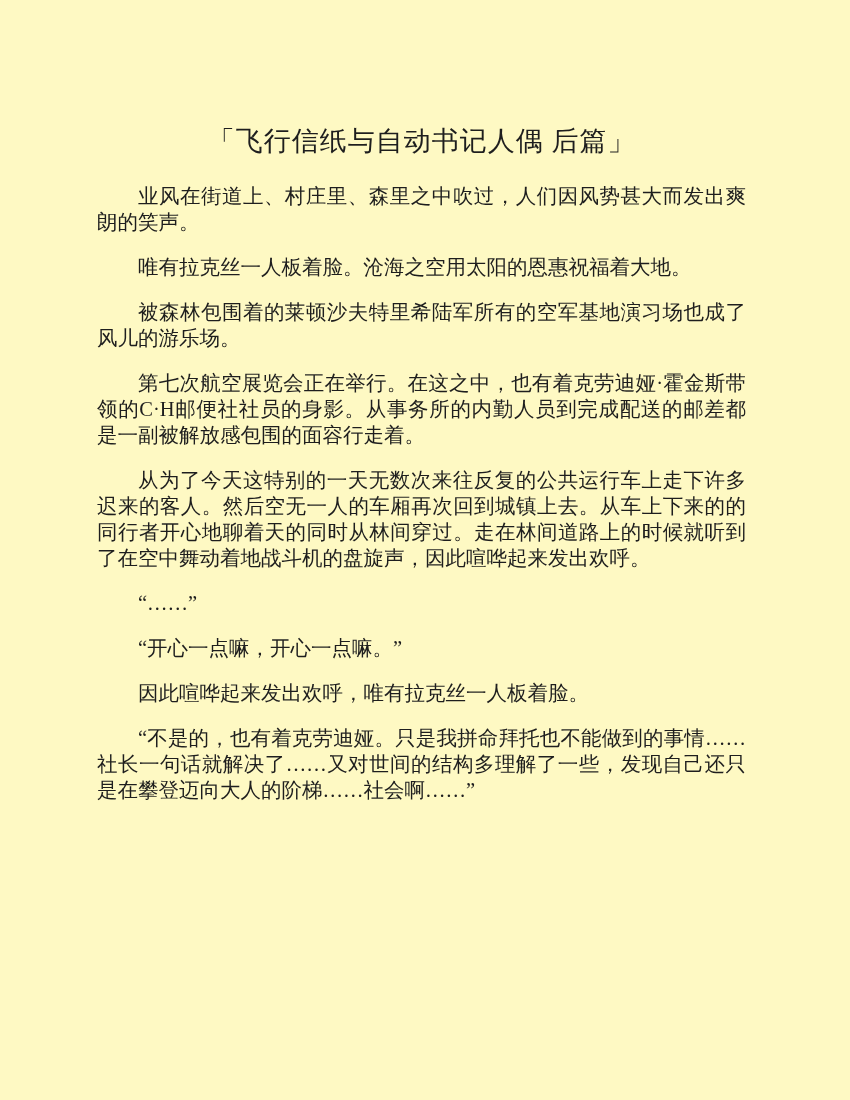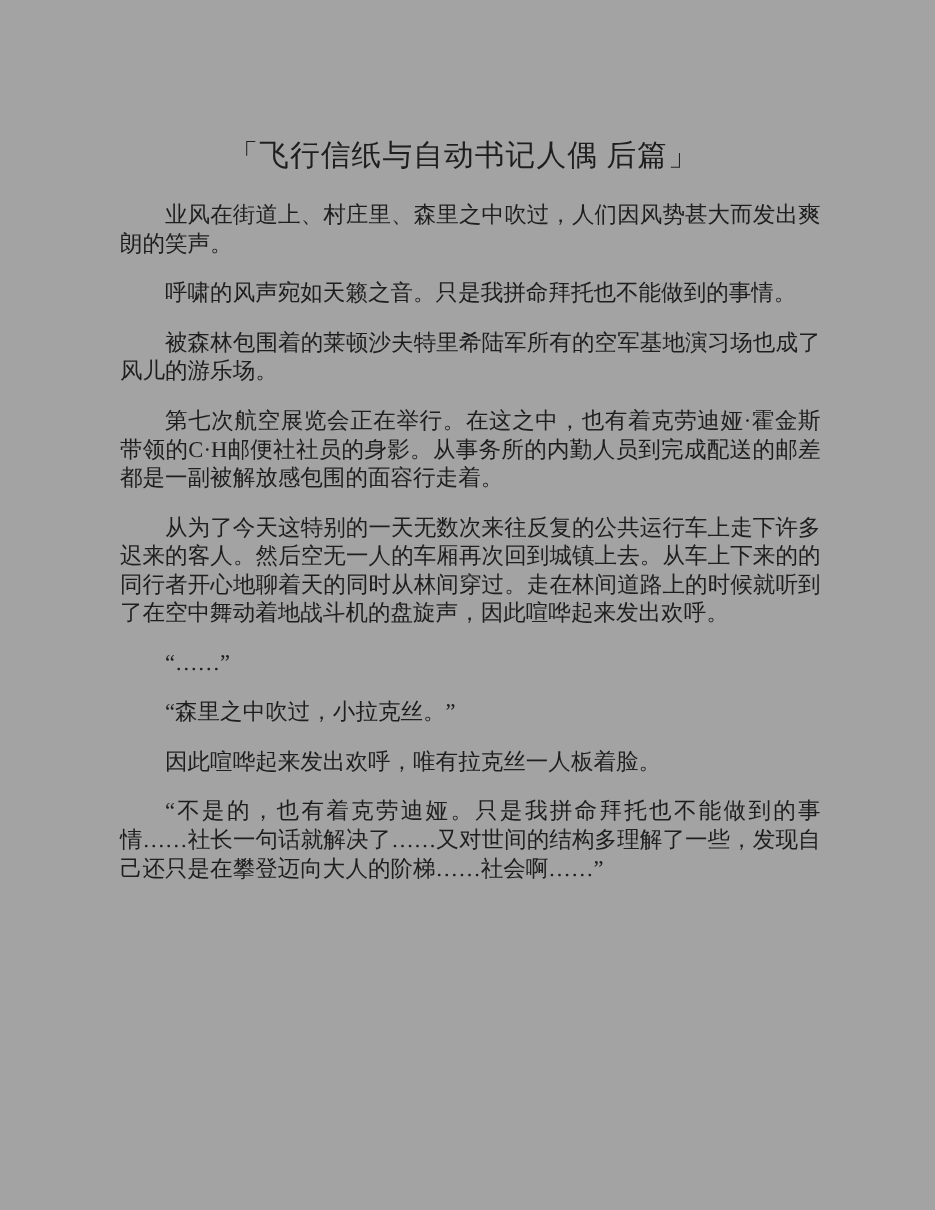--- a/index.html
+++ b/index.html
@@ -5,57 +5,57 @@
   html, body {
     margin: 0;
     padding: 0;
     background: #ffffff;
   }
   .page {
     position: relative;
     width: 850px;
     height: 1100px;
     margin: 0 auto;
-    background: #a3a3a3;
+    background: #fef9c3;
     box-sizing: border-box;
     padding: 124px 104px 0 97px;
     font-family: "Liberation Serif", "DejaVu Serif", serif;
     color: #1e1e1e;
     overflow: hidden;
   }
   .doc-title {
     margin: 0 0 25px 0;
     padding: 0;
     font-size: 27px;
     font-weight: normal;
     letter-spacing: 1px;
     line-height: 34px;
     text-align: center;
     white-space: nowrap;
   }
   .doc-body p {
-    margin: 0 0 19px 12px;
+    margin: 0 0 19px 0;
     padding: 0;
     font-size: 20.5px;
     line-height: 26px;
     text-indent: 2em;
     text-align: justify;
     word-break: break-all;
   }
 </style>
 </head>
 <body>
 
 <div class="page">
   <h1 class="doc-title">「飞行信纸与自动书记人偶 后篇」</h1>
 
   <div class="doc-body">
     <p>业风在街道上、村庄里、森里之中吹过，人们因风势甚大而发出爽朗的笑声。</p>
-    <p>呼啸的风声宛如天籁之音。只是我拼命拜托也不能做到的事情。</p>
+    <p>唯有拉克丝一人板着脸。沧海之空用太阳的恩惠祝福着大地。</p>
     <p>被森林包围着的莱顿沙夫特里希陆军所有的空军基地演习场也成了风儿的游乐场。</p>
     <p>第七次航空展览会正在举行。在这之中，也有着克劳迪娅·霍金斯带领的C·H邮便社社员的身影。从事务所的内勤人员到完成配送的邮差都是一副被解放感包围的面容行走着。</p>
     <p>从为了今天这特别的一天无数次来往反复的公共运行车上走下许多迟来的客人。然后空无一人的车厢再次回到城镇上去。从车上下来的的同行者开心地聊着天的同时从林间穿过。走在林间道路上的时候就听到了在空中舞动着地战斗机的盘旋声，因此喧哗起来发出欢呼。</p>
     <p>“……”</p>
-    <p>“森里之中吹过，小拉克丝。”</p>
+    <p>“开心一点嘛，开心一点嘛。”</p>
     <p>因此喧哗起来发出欢呼，唯有拉克丝一人板着脸。</p>
     <p>“不是的，也有着克劳迪娅。只是我拼命拜托也不能做到的事情……社长一句话就解决了……又对世间的结构多理解了一些，发现自己还只是在攀登迈向大人的阶梯……社会啊……”</p>
   </div>
 </div>
 
 </body></html>

